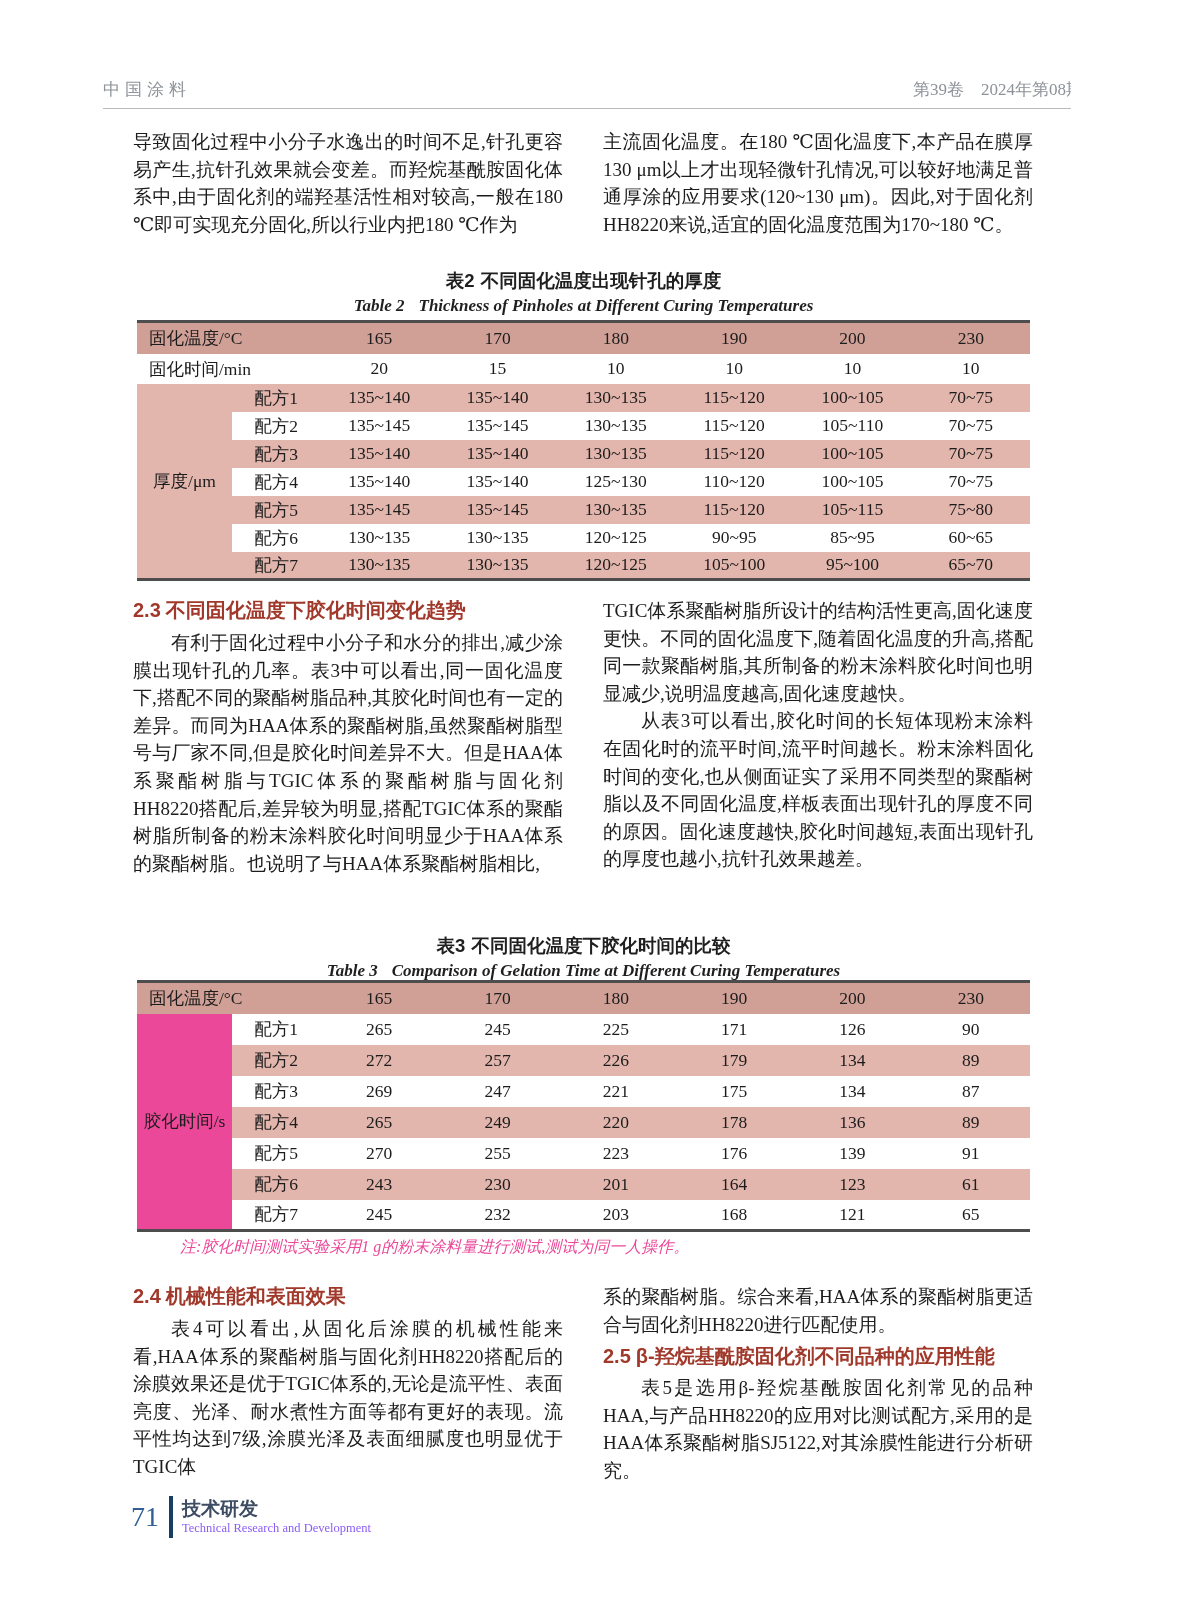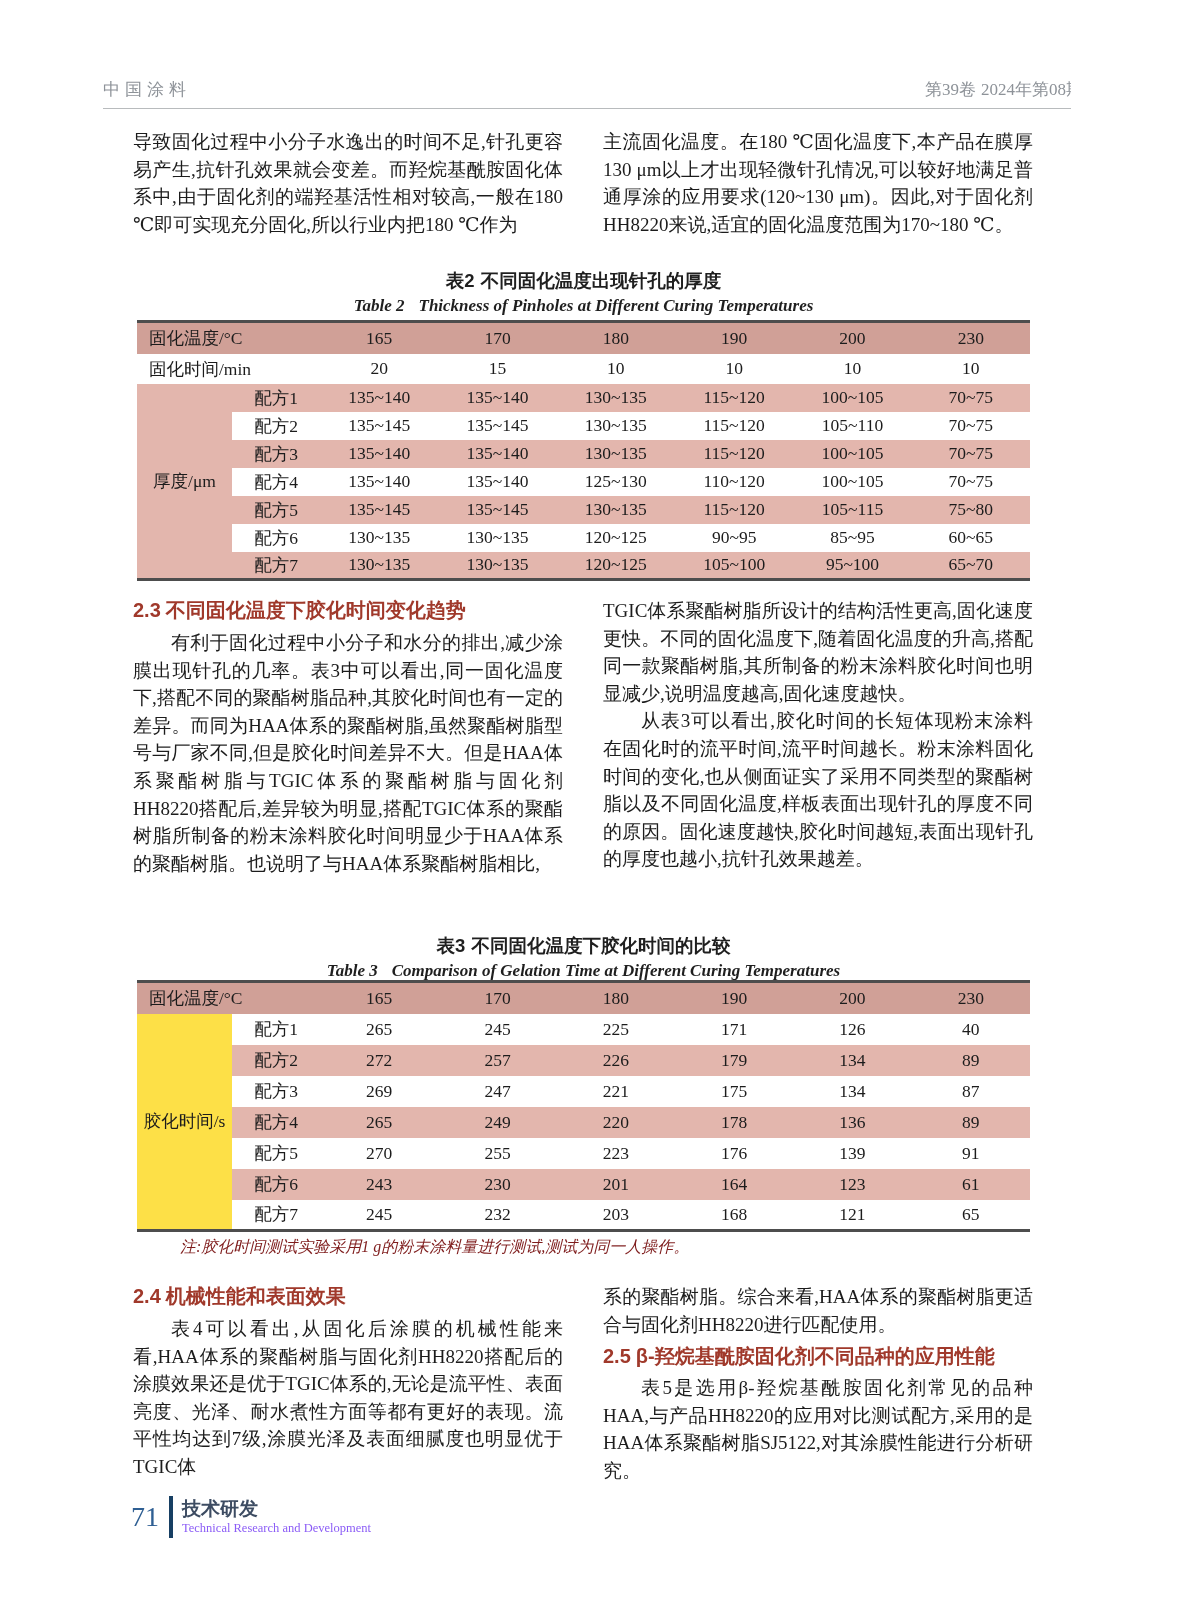--- a/index.html
+++ b/index.html
@@ -8,21 +8,21 @@
     font-family:"Liberation Serif","DejaVu Serif",serif;color:#1c1c1c;overflow:hidden;
   }
   
   .page-header{
     position:absolute;left:103px;top:78px;width:980px;
     display:flex;justify-content:space-between;align-items:flex-end;
     padding-bottom:7px;border-bottom:1px solid #b8bbbd;
     font-size:17px;color:#8d9298;
   }
   .journal{letter-spacing:5px;}
-  .issue-info span{margin-left:5px;}
+  .issue-info span{margin-left:17px;}
   
   .col-block{position:absolute;width:430px;font-size:19px;line-height:27.6px;text-align:justify;}
   .col-block p{margin:0;}
   .indent{text-indent:2em;}
   .sec-head{
     font-family:"Liberation Sans","DejaVu Sans",sans-serif;font-weight:bold;
     font-size:20px;color:#a0392b;display:flex;gap:5px;align-items:baseline;
     margin:0 0 6px 0;line-height:26px;
   }
   .sec-head.inner{margin:5px 0 5px 0;}
@@ -45,26 +45,26 @@
     font-size:17.5px;table-layout:fixed;
   }
   table.data th,table.data td{font-weight:normal;text-align:center;padding:0;}
   table.data tr{height:28px;}
   #t2 tr.hdr{height:32px;}
   #t2 tr.time{height:30px;}
   #t3 tr{height:31px;}
   #t3 tr.hdr{height:32px;}
   tr.hdr th{background:#d0a097;}
   tr.stripe td{background:#e3b6ad;}
-  td.span-label{background:#fde047;text-align:left;padding-left:12px;}
+  td.span-label{background:#ec4899;text-align:left;padding-left:12px;}
   .header-label{text-align:left !important;padding-left:12px !important;}
   td.row-label{}
   
   .tbl-note{
-    position:absolute;left:180px;font-size:16px;color:#7f1d1d;font-style:italic;
+    position:absolute;left:180px;font-size:16px;color:#ec4899;font-style:italic;
   }
   
   .page-footer{position:absolute;left:131px;top:1496px;display:flex;align-items:center;}
   .page-num{font-size:28px;color:#2f5f93;margin-right:10px;line-height:1;}
   .footer-bar{width:4px;height:42px;background:#173f63;margin-right:9px;}
   .footer-zh{
     font-family:"Liberation Sans","DejaVu Sans",sans-serif;font-weight:bold;
     font-size:19px;color:#3d4c62;line-height:22px;
   }
   .footer-en{font-size:12.5px;color:#8b5cf6;line-height:17px;}
@@ -231,21 +231,21 @@
           <th>230</th>
         </tr>
         <tr>
           <td class="span-label" rowspan="7">胶化时间/s</td>
           <td class="row-label">配方1</td>
           <td class="cell">265</td>
           <td class="cell">245</td>
           <td class="cell">225</td>
           <td class="cell">171</td>
           <td class="cell">126</td>
-          <td class="cell">40</td>
+          <td class="cell">90</td>
         </tr>
         <tr class="stripe">
           <td class="row-label">配方2</td>
           <td class="cell">272</td>
           <td class="cell">257</td>
           <td class="cell">226</td>
           <td class="cell">179</td>
           <td class="cell">134</td>
           <td class="cell">89</td>
         </tr>

